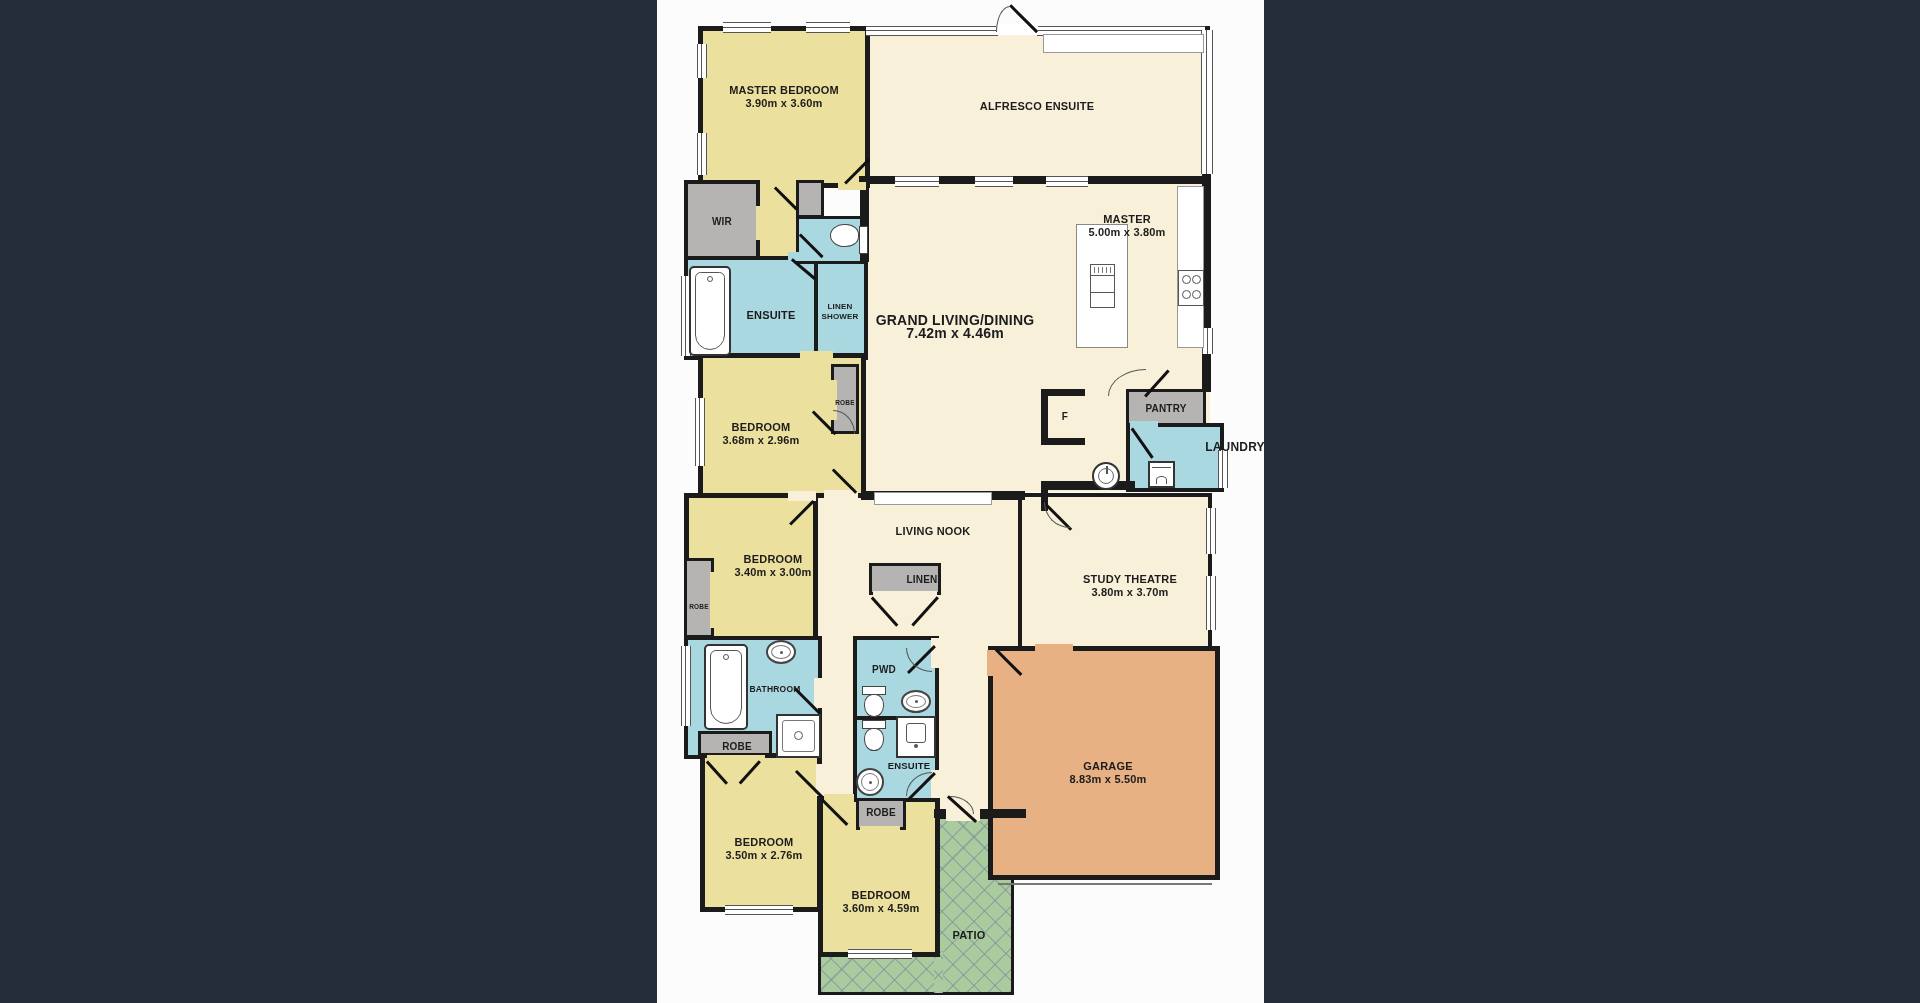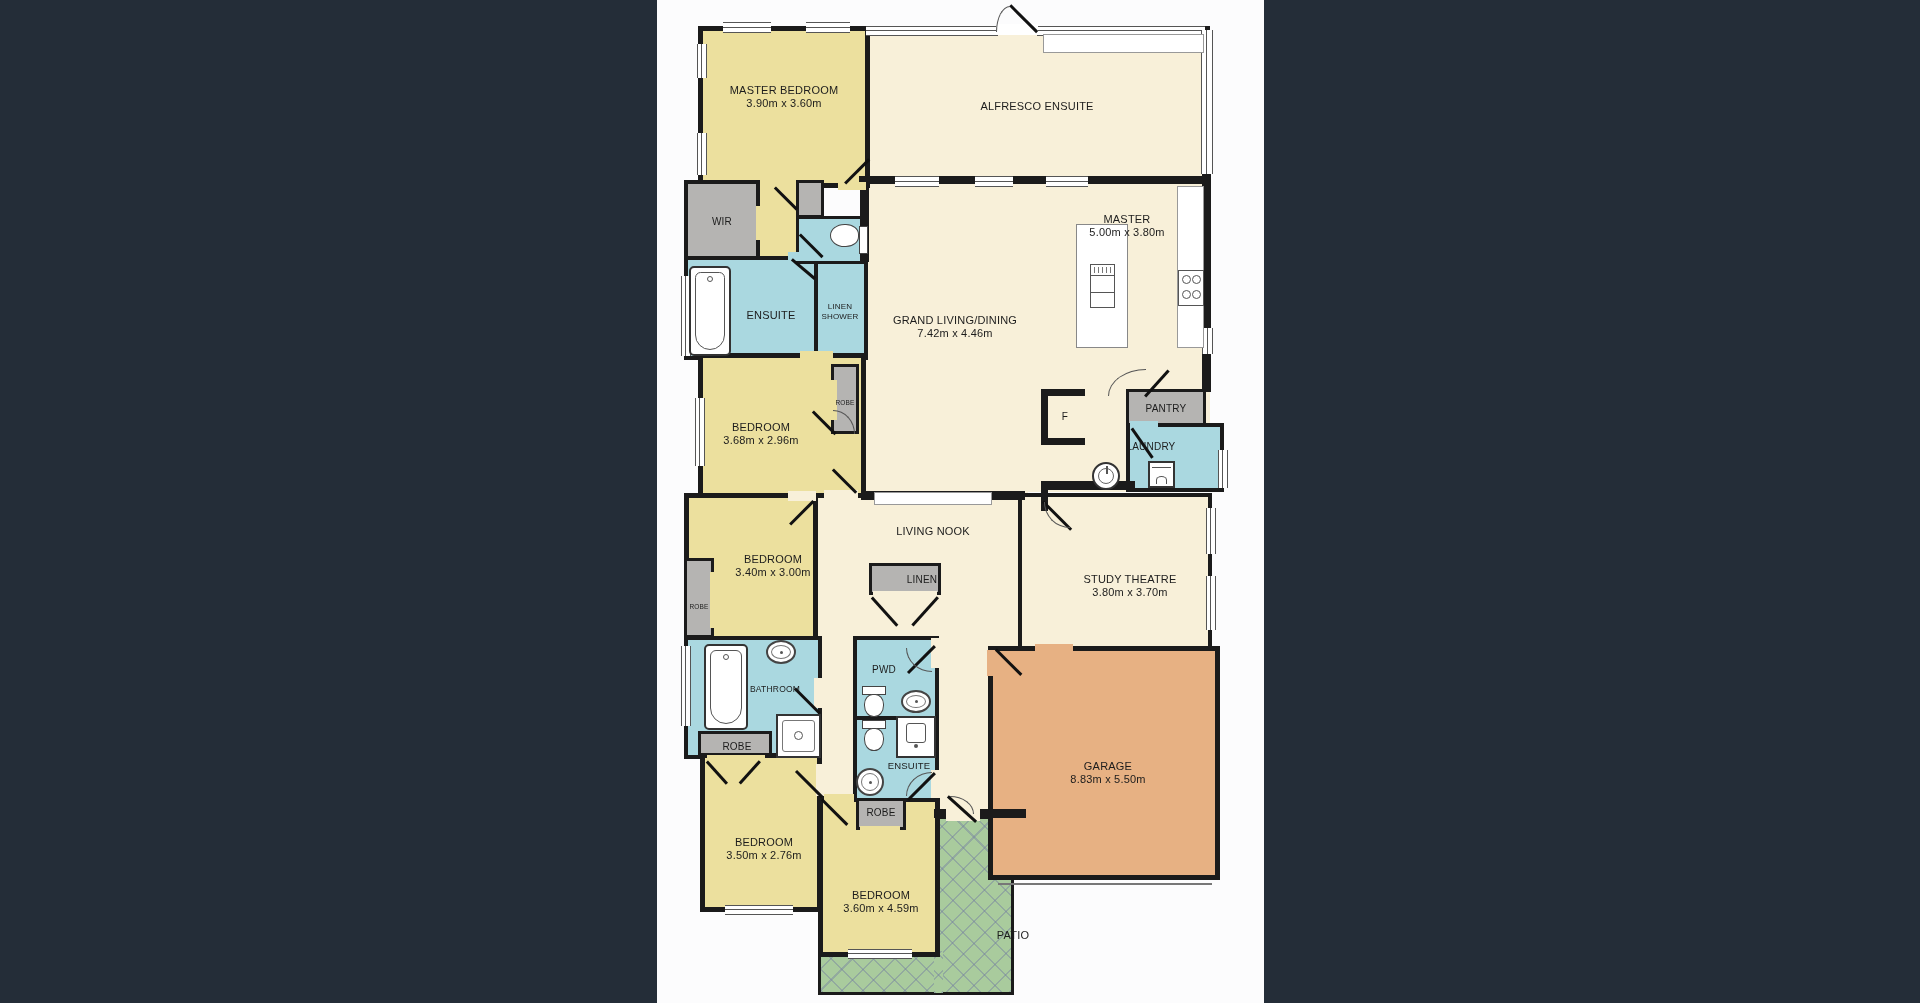--- a/index.html
+++ b/index.html
@@ -14,21 +14,21 @@
          background-image:linear-gradient(#555,#555);background-repeat:no-repeat;
          background-size:100% 1.4px;background-position:center;}
   .win-v{border-left:1.6px solid #555;border-right:1.6px solid #555;
          background-image:linear-gradient(#555,#555);background-repeat:no-repeat;
          background-size:1.4px 100%;background-position:center;}
   .gap{position:absolute;}
   .leaf{position:absolute;height:2.6px;background:#111;transform-origin:0 50%;}
   .arc{position:absolute;box-sizing:border-box;}
   .fx{position:absolute;box-sizing:border-box;}
   .fx .in{position:absolute;box-sizing:border-box;}
-  .lbl{position:absolute;text-align:center;color:#1c1c1c;font-weight:400;letter-spacing:.2px;white-space:nowrap;}
+  .lbl{position:absolute;text-align:center;color:#1c1c1c;font-weight:700;letter-spacing:.2px;white-space:nowrap;}
   .patio-fill{background:
       repeating-linear-gradient(45deg, rgba(115,125,160,.42) 0 1.5px, transparent 1.5px 15px),
       repeating-linear-gradient(-45deg, rgba(115,125,160,.42) 0 1.5px, transparent 1.5px 15px),
       #a9cb9d;}
 </style>
 </head>
 <body>
 
 <div id="stage" style="background: rgb(36, 45, 56);">
   <div id="canvas" style="left: 657px; width: 607px; background: rgb(252, 252, 253);"></div>
@@ -210,21 +210,21 @@
       <div>MASTER BEDROOM</div>
       <div>3.90m x 3.60m</div>
     </div>
     <div class="lbl" style="left: 942px; top: 100.25px; width: 190px; height: 13.5px; font-size: 11px; line-height: 13.5px;">
       <div>ALFRESCO ENSUITE</div>
     </div>
     <div class="lbl" style="left: 1032px; top: 212.5px; width: 190px; height: 27px; font-size: 11px; line-height: 13.5px;">
       <div>MASTER</div>
       <div>5.00m x 3.80m</div>
     </div>
-    <div class="lbl" style="left: 860px; top: 313.5px; width: 190px; height: 27px; font-size: 11px; line-height: 13.5px;">
+    <div class="lbl" style="left: 860px; top: 313.5px; width: 190px; height: 27px; font-size: 14px; line-height: 13.5px;">
       <div>GRAND LIVING/DINING</div>
       <div>7.42m x 4.46m</div>
     </div>
     <div class="lbl" style="left: 627px; top: 215.75px; width: 190px; height: 12.5px; font-size: 10px; line-height: 12.5px;">
       <div>WIR</div>
     </div>
     <div class="lbl" style="left: 676px; top: 309.25px; width: 190px; height: 13.5px; font-size: 11px; line-height: 13.5px;">
       <div>ENSUITE</div>
     </div>
     <div class="lbl" style="left: 745px; top: 301.5px; width: 190px; height: 21px; font-size: 8px; line-height: 10.5px;">
@@ -234,21 +234,21 @@
     <div class="lbl" style="left: 666px; top: 420.5px; width: 190px; height: 27px; font-size: 11px; line-height: 13.5px;">
       <div>BEDROOM</div>
       <div>3.68m x 2.96m</div>
     </div>
     <div class="lbl" style="left: 750px; top: 397.5px; width: 190px; height: 9px; font-size: 6.5px; line-height: 9px;">
       <div>ROBE</div>
     </div>
     <div class="lbl" style="left: 1071px; top: 402.75px; width: 190px; height: 12.5px; font-size: 10px; line-height: 12.5px;">
       <div>PANTRY</div>
     </div>
-    <div class="lbl" style="left: 1056px; top: 440.75px; width: 190px; height: 12.5px; font-size: 10px; line-height: 12.5px;">
+    <div class="lbl" style="left: 1140px; top: 440.75px; width: 190px; height: 12.5px; font-size: 12px; line-height: 12.5px;">
       <div>LAUNDRY</div>
     </div>
     <div class="lbl" style="left: 970px; top: 410.75px; width: 190px; height: 12.5px; font-size: 10px; line-height: 12.5px;">
       <div>F</div>
     </div>
     <div class="lbl" style="left: 838px; top: 525.25px; width: 190px; height: 13.5px; font-size: 11px; line-height: 13.5px;">
       <div>LIVING NOOK</div>
     </div>
     <div class="lbl" style="left: 827px; top: 573.75px; width: 190px; height: 12.5px; font-size: 10px; line-height: 12.5px;">
       <div>LINEN</div>
@@ -284,16 +284,16 @@
       <div>8.83m x 5.50m</div>
     </div>
     <div class="lbl" style="left: 669px; top: 835.5px; width: 190px; height: 27px; font-size: 11px; line-height: 13.5px;">
       <div>BEDROOM</div>
       <div>3.50m x 2.76m</div>
     </div>
     <div class="lbl" style="left: 786px; top: 888.5px; width: 190px; height: 27px; font-size: 11px; line-height: 13.5px;">
       <div>BEDROOM</div>
       <div>3.60m x 4.59m</div>
     </div>
-    <div class="lbl" style="left: 918px; top: 929.25px; width: 190px; height: 13.5px; font-size: 11px; line-height: 13.5px;">
+    <div class="lbl" style="left: 874px; top: 929.25px; width: 190px; height: 13.5px; font-size: 11px; line-height: 13.5px;">
       <div>PATIO</div>
     </div>
   </div>
 
 </body></html>

